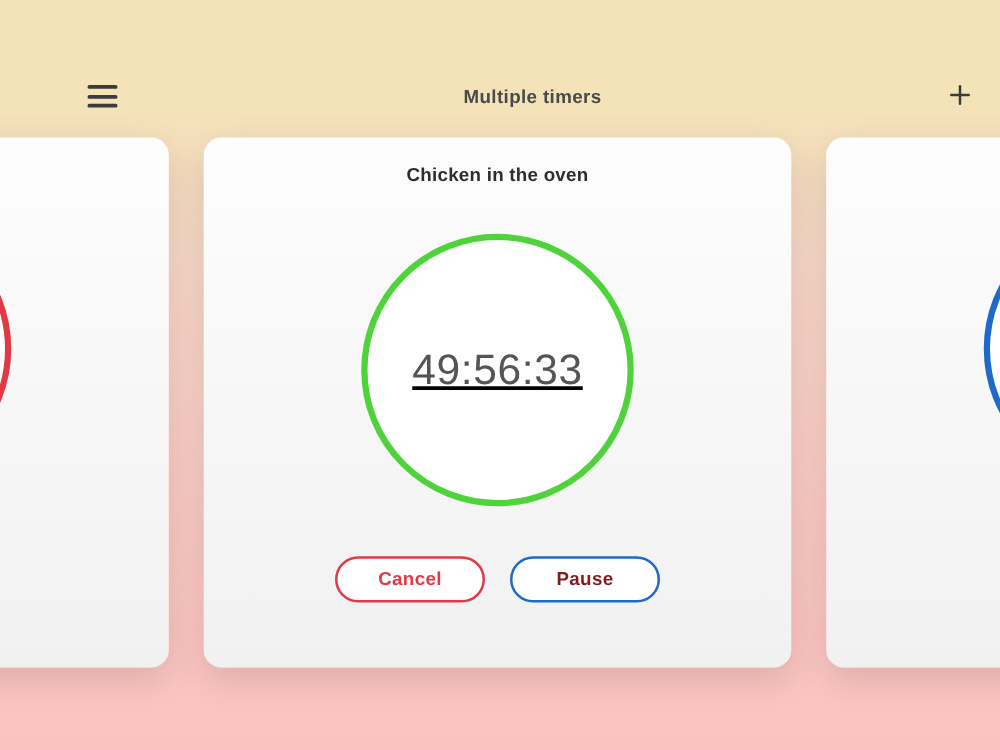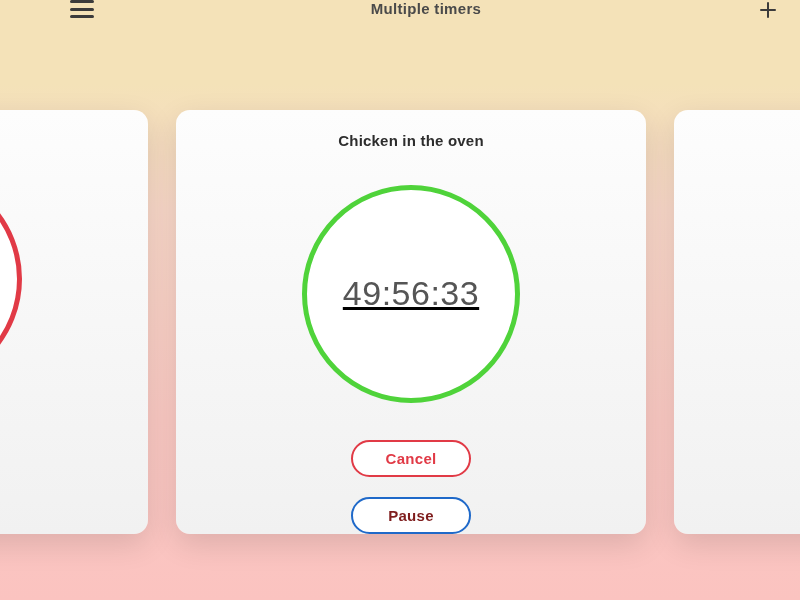--- a/index.html
+++ b/index.html
@@ -6,21 +6,21 @@
   html, body { width: 800px; height: 600px; overflow: hidden; font-family: 'Segoe UI', 'Helvetica Neue', Arial, sans-serif; }
   body {
     background: linear-gradient(180deg, #f4e2b8 0%, #f4e2b8 14%, #f8d7c8 35%, #fac9c3 70%, #fbc3c0 100%);
     position: relative;
   }
 
   
   .topbar {
     height: 86px;
     display: flex;
-    align-items: flex-start;
+    align-items: flex-end;
     justify-content: space-between;
     padding: 0 22px;
     margin-left: 48px;
   }
   .hamburger {
     width: 24px; height: 18px;
     display: flex; flex-direction: column; justify-content: space-between;
     cursor: pointer;
   }
   .hamburger span {
@@ -39,21 +39,21 @@
   .plus::after  { top: 9px; left: 2px; height: 2px; width: 16px; }
 
   
   .cards {
     position: absolute;
     top: 110px;
     left: 0; right: 0;
     height: 424px;
     display: flex;
     gap: 28px;
-    padding-left: 13px;
+    padding-left: 0;
   }
 
   .card {
     background: linear-gradient(180deg, #fdfdfd 0%, #f1f1f1 100%);
     border-radius: 14px;
     box-shadow: 0 10px 30px rgba(0,0,0,0.12);
     width: 470px;
     flex-shrink: 0;
     display: flex;
     flex-direction: column;
@@ -80,21 +80,21 @@
     display:flex; align-items:center; justify-content:center;
   }
   .ring.green { border-color: #4fd33a; }
   .ring.red   { border-color: #e13a46; }
   .ring.blue  { border-color: #1f69c9; }
   .time {
     font-size: 34px; font-weight: 300; color: #555; letter-spacing: 0.5px;
   }
 
   .btns {
-    display: flex; gap: 20px; margin-top: 34px; flex-direction: column;
+    display: flex; gap: 20px; margin-top: 34px;
   }
   .pill {
     min-width: 120px;
     padding: 8px 26px;
     border-radius: 999px;
     border: 2px solid;
     background: #fff;
     font-size: 15px;
     font-weight: 600;
     cursor: pointer;

